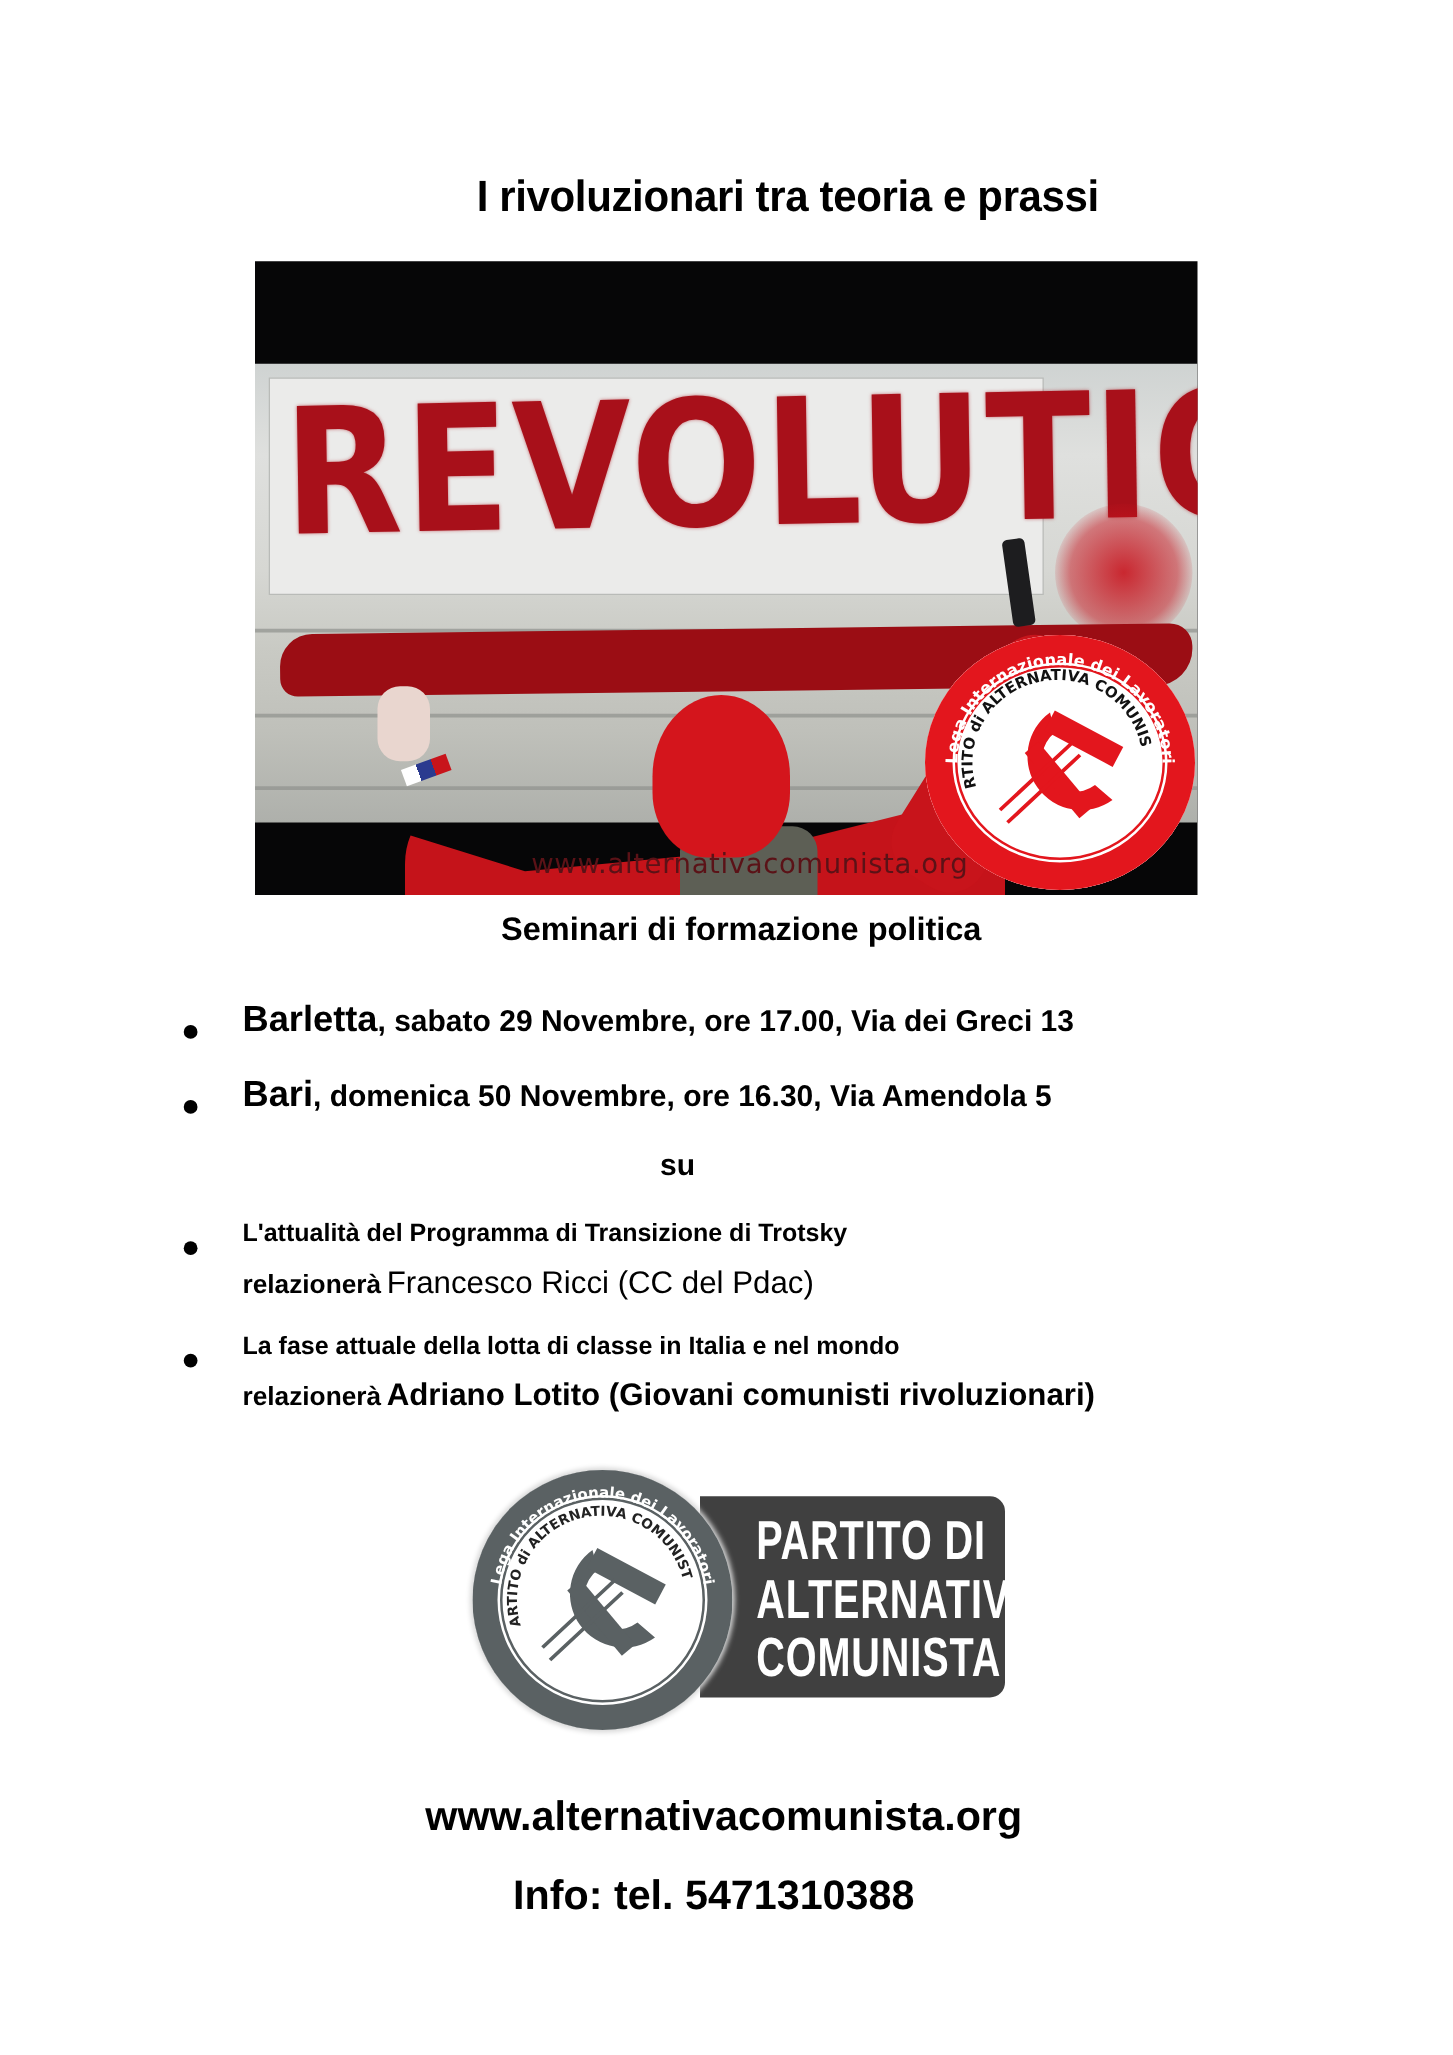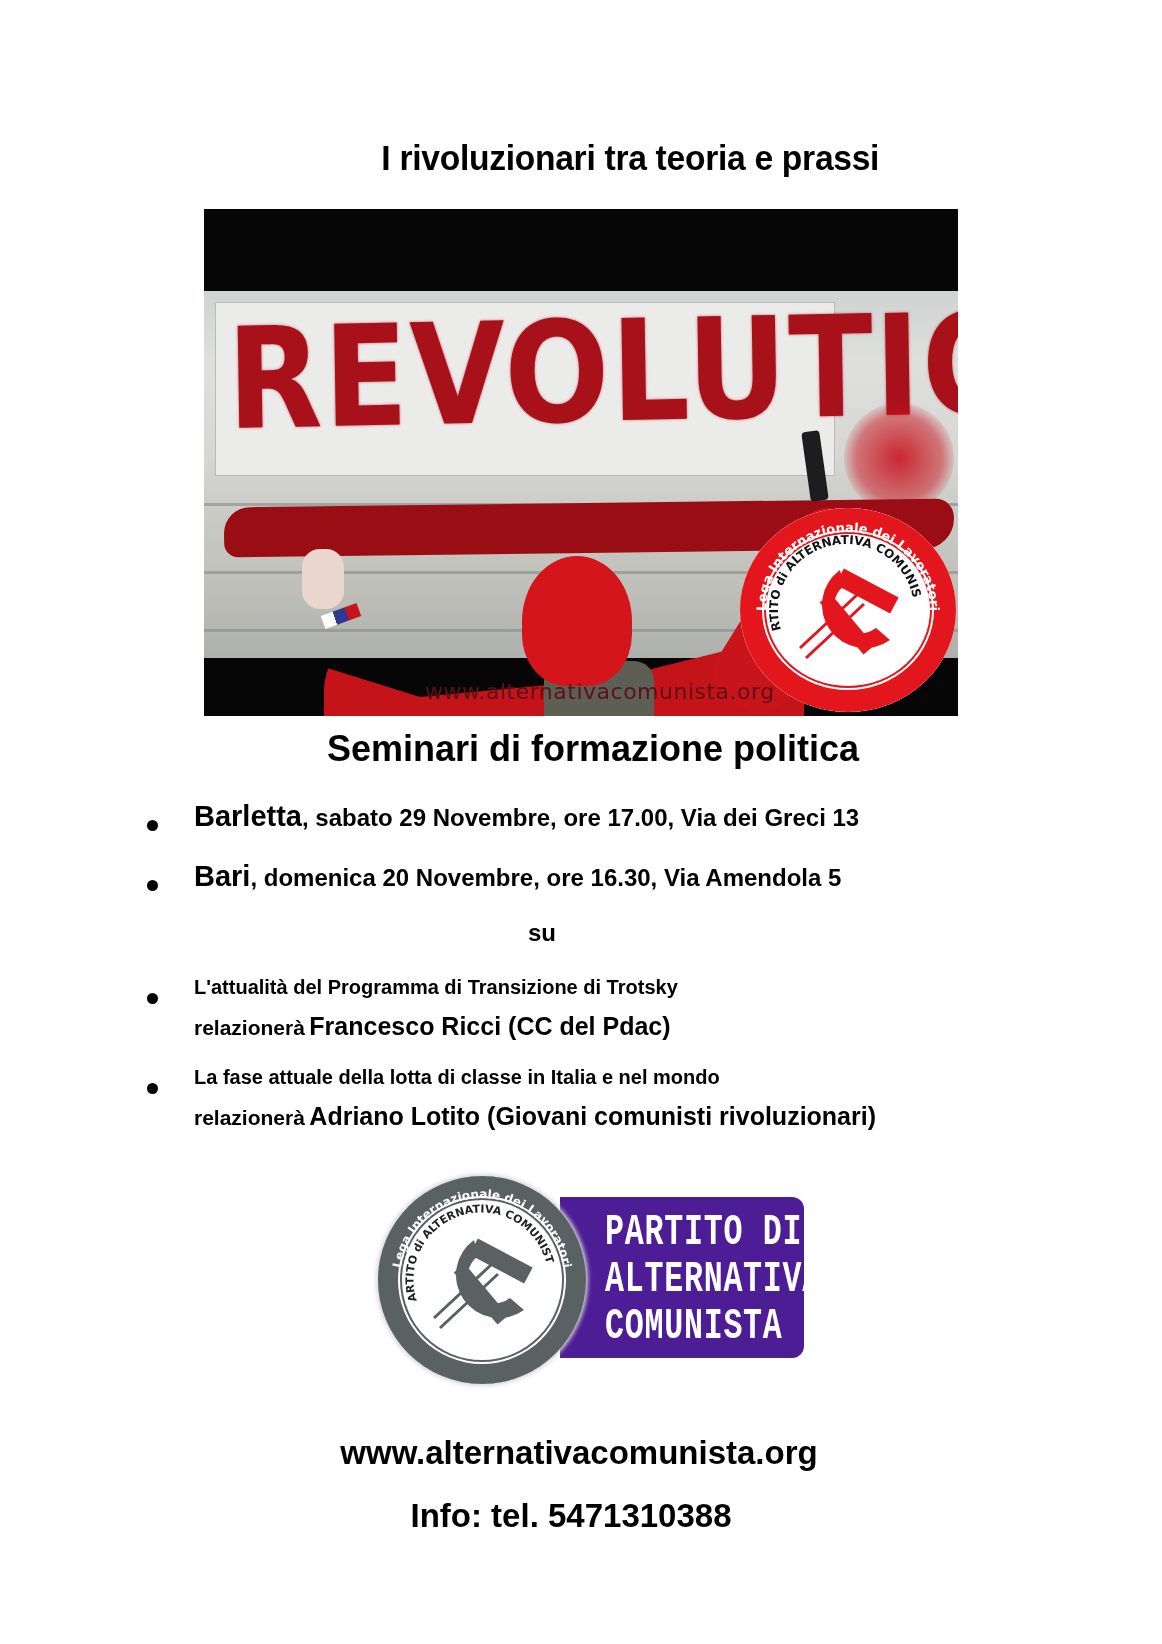--- a/index.html
+++ b/index.html
@@ -37,35 +37,35 @@
   .can { position: absolute; left: 602px; top: 140px; width: 18px; height: 70px; background: #1d1d1f; border-radius: 4px; transform: rotate(-8deg); }
   .watermark { position: absolute; left: 221px; top: 470px; font-size: 22px; color: #5b1217; letter-spacing: 0.5px;
                font-family: "DejaVu Sans", sans-serif; }
 
   
   .badge { position: absolute; border-radius: 50%; }
   .badge-red { left: 536px; top: 299px; width: 216px; height: 204px; background: #fff;
                box-shadow: inset 0 0 0 22px #e3161d, inset 0 0 0 24px #fff, inset 0 0 0 26px #e3161d; }
   .badge svg, .badge-gray svg { position: absolute; left: 0; top: 0; width: 100%; height: 100%; }
 
-  .section-title { left: 0; width: 1162px; top: 728px; text-align: center; font-size: 36px; font-weight: bold; }
+  .section-title { left: 0; width: 1162px; top: 728px; text-align: center; font-size: 26px; font-weight: bold; }
   .section-title span { position: relative; left: 12px; }
 
   .bullet { position: absolute; left: 147px; width: 11px; height: 11px; border-radius: 50%; background: #000; }
   .line { position: absolute; left: 194px; font-weight: bold; white-space: nowrap; }
   .line .city { font-size: 29px; }
   .line .rest { font-size: 24px; }
   .topic { font-size: 20px; }
   .rel-small { font-size: 21px; font-weight: bold; }
   .rel-big { font-size: 25px; font-weight: normal; }
   .su { left: 0; width: 1162px; top: 919px; text-align: center; font-size: 24px; font-weight: bold; }
   .su span { position: relative; left: -39px; }
 
   
-  .logo-rect { left: 560px; top: 1197px; width: 244px; height: 161px; background: #4c1d95; border-radius: 0 12px 12px 0; font-family: Liberation Mono, monospace; }
+  .logo-rect { left: 560px; top: 1197px; width: 244px; height: 161px; background: #404040; border-radius: 0 12px 12px 0; }
   .logo-rect .txt { position: absolute; left: 45px; top: 12px; color: #fff; font-weight: bold; font-size: 44px;
                     line-height: 47px; transform: scaleX(0.72); transform-origin: 0 0; letter-spacing: 1px; white-space: nowrap; }
   .badge-gray { left: 378px; top: 1176px; width: 208px; height: 208px; background: #fff;
                 box-shadow: inset 0 0 0 20px #5a6163, inset 0 0 0 22px #fff, inset 0 0 0 24px #5a6163, 0 0 4px 2px #d8d8d8; border-radius: 50%; }
 
   .website { left: 0; width: 1162px; top: 1434px; text-align: center; font-size: 33px; font-weight: bold; }
   .website span { position: relative; left: -2px; }
   .info { left: 0; width: 1162px; top: 1497px; text-align: center; font-size: 33px; font-weight: bold; }
   .info span { position: relative; left: -10px; }
 </style>
@@ -113,30 +113,30 @@
 
 <div class="abs section-title"><span>Seminari di formazione politica</span></div>
 
 <div class="bullet" style="top:820px"></div>
 <div class="line" style="top:800px">
   <span class="city">Barletta</span><span class="rest">, sabato 29 Novembre, ore 17.00, Via dei Greci 13</span>
 </div>
 
 <div class="bullet" style="top:880px"></div>
 <div class="line" style="top:860px">
-  <span class="city">Bari</span><span class="rest">, domenica 20 Novembre, ore 16.30, Via Amendola 5</span>
+  <span class="city">Bari</span><span class="rest">, domenica 50 Novembre, ore 16.30, Via Amendola 5</span>
 </div>
 
 <div class="abs su"><span>su</span></div>
 
 <div class="bullet" style="top:993px"></div>
 <div class="line topic" style="top:976px">L'attualità del Programma di Transizione di Trotsky</div>
 <div class="line" style="top:1012px">
   <span class="rel-small">relazionerà</span>
-  <span class="rel-big" style="font-weight:bold">Francesco Ricci (CC del Pdac)</span>
+  <span class="rel-big" style="font-weight:normal">Francesco Ricci (CC del Pdac)</span>
 </div>
 
 <div class="bullet" style="top:1083px"></div>
 <div class="line topic" style="top:1066px">La fase attuale della lotta di classe in Italia e nel mondo</div>
 <div class="line" style="top:1102px">
   <span class="rel-small">relazionerà</span>
   <span class="rel-big" style="font-weight:bold">Adriano Lotito (Giovani comunisti rivoluzionari)</span>
 </div>
 
 <div class="abs logo-rect">

